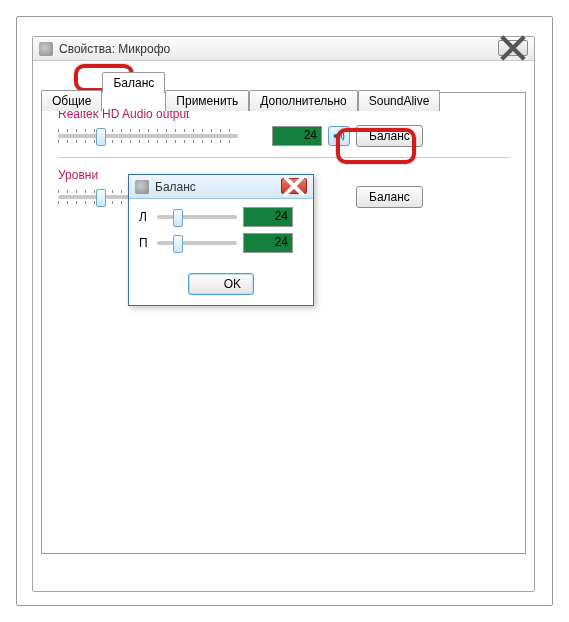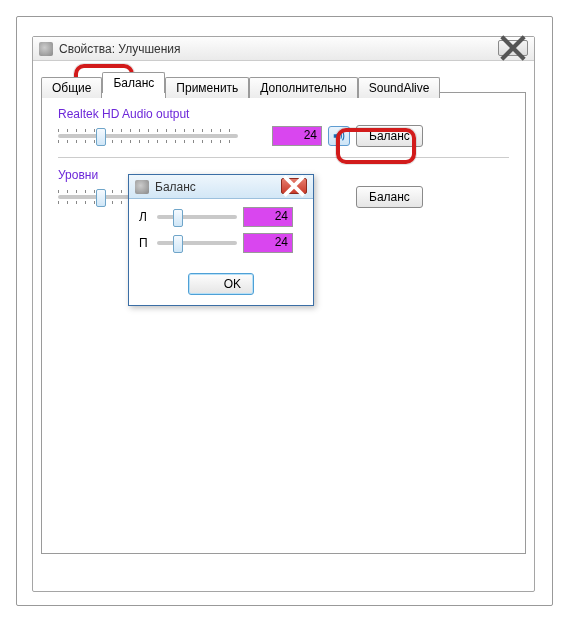--- a/index.html
+++ b/index.html
@@ -6,33 +6,33 @@
   body { margin: 0; background: #fff; width: 569px; height: 622px; position: relative; }
   .outer-border { position: absolute; left: 16px; top: 16px; width: 537px; height: 590px; background: #fff; border: 1px solid #999; border-radius: 2px; }
 
   .main-window { position: absolute; left: 32px; top: 36px; width: 503px; height: 556px; background: #fff; border: 1px solid #a5a5a5; border-radius: 2px; }
   .title-bar { display: flex; align-items: center; height: 24px; padding: 0 6px; background: linear-gradient(#fdfdfd, #eaeaea); border-bottom: 1px solid #ccc; position: relative; }
   .title-icon { width: 14px; height: 14px; margin-right: 6px; background: radial-gradient(circle at 40% 40%, #ccc, #888); border-radius: 2px; }
   .title-text { color: #333; }
   .close-btn { position: absolute; right: 6px; top: 3px; width: 30px; height: 16px; border: 1px solid #8a8a8a; border-radius: 2px; background: linear-gradient(#f5f5f5,#ddd); display: flex; align-items: center; justify-content: center; color: #555; font-size: 10px; }
 
   .tabs { display: flex; align-items: flex-end; margin: 10px 8px 0 8px; position: relative; z-index: 2; }
-  .tab { padding: 3px 10px; border: 1px solid #9a9a9a; border-bottom: none; margin-right: 0px; background: linear-gradient(#fdfdfd,#ececec); border-radius: 2px 2px 0 0; position: relative; top: 6px; }
+  .tab { padding: 3px 10px; border: 1px solid #9a9a9a; border-bottom: none; margin-right: 0px; background: linear-gradient(#fdfdfd,#ececec); border-radius: 2px 2px 0 0; position: relative; top: 19px; }
   .tab.active { background: #fff; top: 1px; z-index: 3; }
   .tab-panel { margin: 0 8px 8px 8px; border: 1px solid #9a9a9a; height: 462px; background: #fff; padding: 14px 16px; position: relative; }
 
   .highlight-red { position: absolute; border: 4px solid #d21b1b; border-radius: 10px; pointer-events: none; box-shadow: 0 0 0 1px rgba(0,0,0,0.1); }
 
-  .group-label { color: #6d28d9; margin-bottom: 4px; }
+  .group-label { color: #be185d; margin-bottom: 4px; }
   .row { display: flex; align-items: center; gap: 6px; margin-bottom: 8px; }
   .slider-track { width: 180px; height: 4px; background: #c9c9c9; border-radius: 2px; position: relative; margin: 8px 0; }
   .slider-thumb { position: absolute; top: -6px; width: 10px; height: 18px; background: linear-gradient(#f5faff,#cfe6f7); border: 1px solid #6fa5c9; border-radius: 2px; }
   .ticks { position: absolute; top: 6px; left: 0; right: 0; height: 3px; background: repeating-linear-gradient(90deg,#888 0 1px, transparent 1px 9px); }
   .ticks.top { top: -5px; }
-  .value-box { width: 50px; height: 20px; border: 1px solid #999; text-align: right; padding: 1px 4px; background: #d946ef; }
+  .value-box { width: 50px; height: 20px; border: 1px solid #999; text-align: right; padding: 1px 4px; background: #15803d; }
   .spk-icon { width: 22px; height: 20px; border: 1px solid #5e9cd1; border-radius: 3px; background: linear-gradient(#eaf4fc,#cde5f7); display:flex; align-items:center; justify-content:center; }
   .spk-icon svg { width: 14px; height: 14px; }
   .btn { height: 22px; padding: 0 12px; border: 1px solid #8a8a8a; border-radius: 3px; background: linear-gradient(#fdfdfd,#e5e5e5); }
   .btn.default { border: 1px solid #4ea0d6; box-shadow: 0 0 0 1px #b7e0f7 inset; text-align: right; }
   .hr { height: 1px; background: #ccc; margin: 10px 0; }
 
   .footer { position: absolute; right: 14px; bottom: 10px; display: flex; gap: 8px; }
   .footer .btn { min-width: 76px; }
 
   .popup { position: absolute; left: 128px; top: 174px; width: 186px; height: 132px; border: 1px solid #3b6ea5; box-shadow: 2px 2px 6px rgba(0,0,0,0.25); background: #fff; z-index: 5; }
@@ -46,21 +46,21 @@
   .popup-footer .btn { min-width: 66px; }
 </style>
 </head>
 <body>
 
 <div class="outer-border"></div>
 
 <div class="main-window">
   <div class="title-bar">
     <div class="title-icon"></div>
-    <div class="title-text">Свойства: Улучшения</div>
+    <div class="title-text">Свойства: Микрофо</div>
     <div class="close-btn">
       <svg viewBox="0 0 10 10">
           <path d="M1 1 L9 9 M9 1 L1 9" stroke="#555" stroke-width="1.5"></path>
         </svg>
     </div>
   </div>
 
   <div class="tabs">
     <div class="tab">Общие</div>
     <div class="tab active">Баланс</div>

